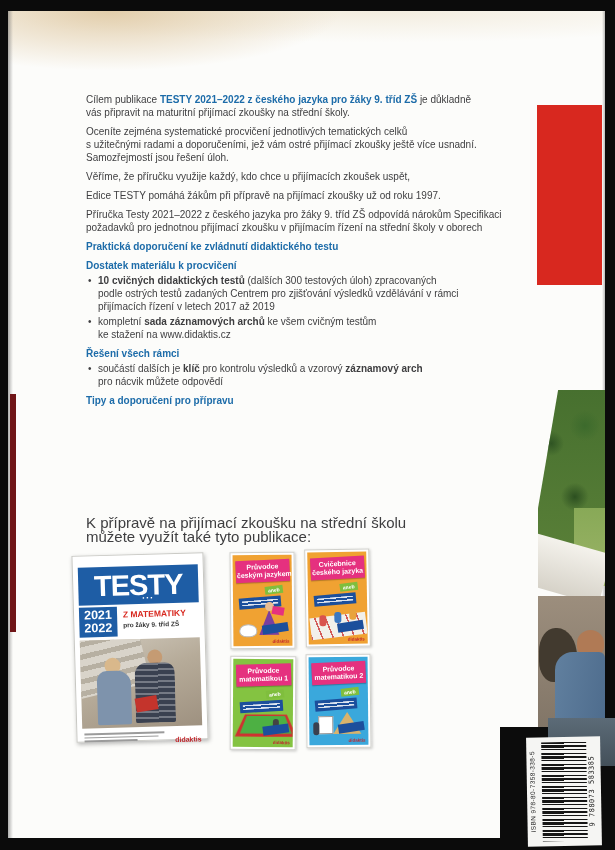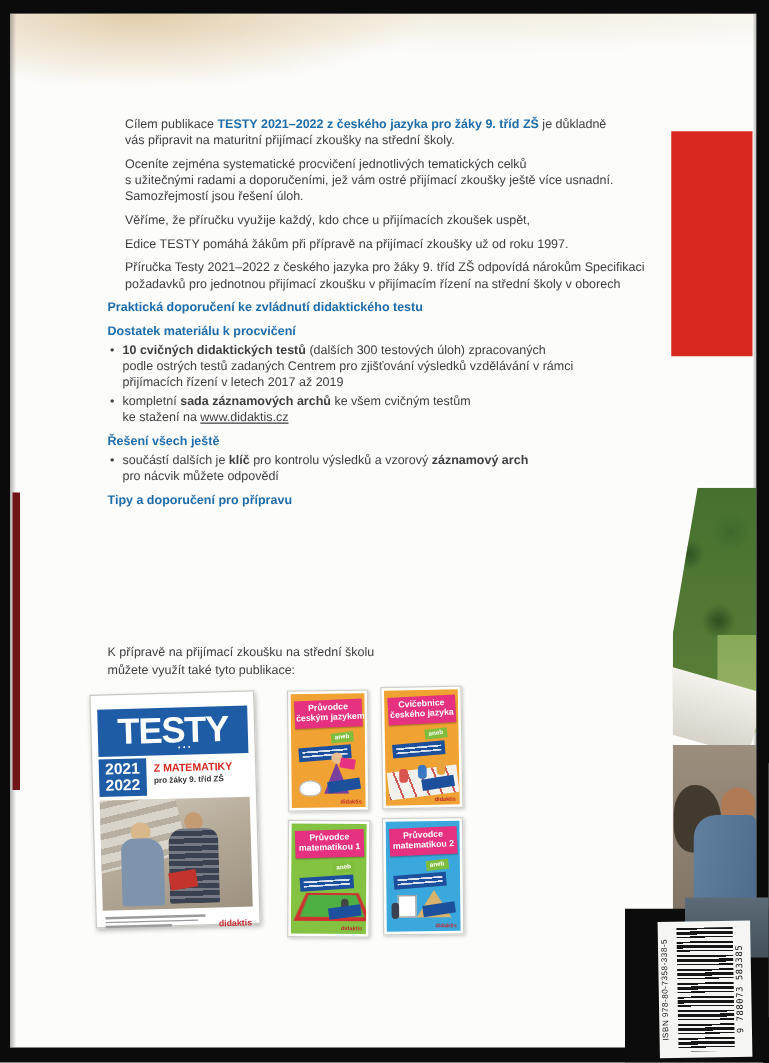--- a/index.html
+++ b/index.html
@@ -35,32 +35,32 @@
       linear-gradient(#47702f,#5a8038);}
   .ps-grass{position:absolute;top:118px;right:0;width:46%;height:78px;background:linear-gradient(#88a957,#9cb468);}
   .ps-slope{position:absolute;top:152px;left:-18px;width:130%;height:52px;background:linear-gradient(#f4f2ec,#d6d2c8);transform:rotate(16deg);}
   .ps-ground{position:absolute;top:206px;left:0;right:0;height:150px;background:linear-gradient(#9c8e7d,#7e7264);}
   .ps-debris{position:absolute;top:238px;left:1px;width:38px;height:54px;background:#423a2f;border-radius:45% 55% 50% 40%;}
   .ps-skin{position:absolute;top:240px;right:1px;width:27px;height:26px;background:#b07a55;border-radius:50% 50% 35% 35%;}
   .ps-jeans{position:absolute;top:262px;right:0;width:50px;height:90px;background:linear-gradient(100deg,#61809f,#4d6b8c);border-radius:18px 6px 0 0;}
 
   
   .content{position:absolute;left:78px;top:82px;width:462px;color:#3e3e40;font-size:10px;line-height:13px;}
-  .content p{margin:0 14px 6px;}
+  .content p{margin:0 0 6px;}
   .ln{display:block;white-space:nowrap;}
   .inline-b{font-weight:bold;}
   .blue-b{color:#1d6ca9;font-weight:bold;}
   .h-blue{color:#1d6ca9;font-weight:bold;font-size:10px;line-height:13px;margin:6px 0 2px;white-space:nowrap;}
   ul.plain{list-style:none;margin:0 0 4px;padding:0;}
   ul.plain li{position:relative;padding-left:12px;margin:0 0 2px;white-space:nowrap;}
   ul.plain li::before{content:"•";position:absolute;left:2px;top:0;color:#3e3e40;}
-  .url{text-decoration:underline;}
-
-  
-  .promo-intro{position:absolute;left:78px;top:505px;font-size:10px;line-height:13.5px;color:#3e3e40;}
+  .url{}
+
+  
+  .promo-intro{position:absolute;left:78px;top:505px;font-size:15px;line-height:13.5px;color:#3e3e40;}
 
   .featured{position:absolute;left:66px;top:543px;width:132px;height:187px;background:#fff;
     border:1px solid #c8c8c3;box-shadow:1px 2px 4px rgba(0,0,0,.28);transform:rotate(-1.6deg);
     padding:4px 5px 0;box-sizing:border-box;}
   .fc-band{height:38px;margin-top:7px;background:#1e5da5;display:flex;align-items:center;justify-content:center;position:relative;}
   .fc-title{color:#fff;font-weight:bold;font-size:29px;letter-spacing:-1px;}
   .fc-dots{position:absolute;left:53%;bottom:1px;color:#fff;font-size:9px;font-weight:bold;letter-spacing:1px;}
   .fc-row{display:flex;margin-top:2px;}
   .fc-years{background:#1e5da5;color:#fff;font-weight:bold;font-size:12.5px;line-height:13px;padding:2px 5px;text-align:center;}
   .fc-sub{padding:3px 0 0 6px;}
@@ -175,21 +175,21 @@
         <span class="ln"><span class="inline-b">10 cvičných didaktických testů</span><span> (dalších 300 testových úloh) zpracovaných</span></span>
         <span class="ln">podle ostrých testů zadaných Centrem pro zjišťování výsledků vzdělávání v rámci</span>
         <span class="ln">přijímacích řízení v letech 2017 až 2019</span>
       </li>
       <li>
         <span class="ln"><span>kompletní </span><span class="inline-b">sada záznamových archů</span><span> ke všem cvičným testům</span></span>
         <span class="ln"><span>ke stažení na </span><span class="url">www.didaktis.cz</span></span>
       </li>
     </ul>
 
-    <div class="h-blue">Řešení všech ještě</div>
+    <div class="h-blue">Řešení všech rámci</div>
     <ul class="plain">
       <li>
         <span class="ln"><span>součástí dalších je </span><span class="inline-b">klíč</span><span> pro kontrolu výsledků a vzorový </span><span class="inline-b">záznamový arch</span></span>
         <span class="ln">pro nácvik můžete odpovědí</span>
       </li>
     </ul>
 
     <div class="h-blue">Tipy a doporučení pro přípravu</div>
   </div>
 

